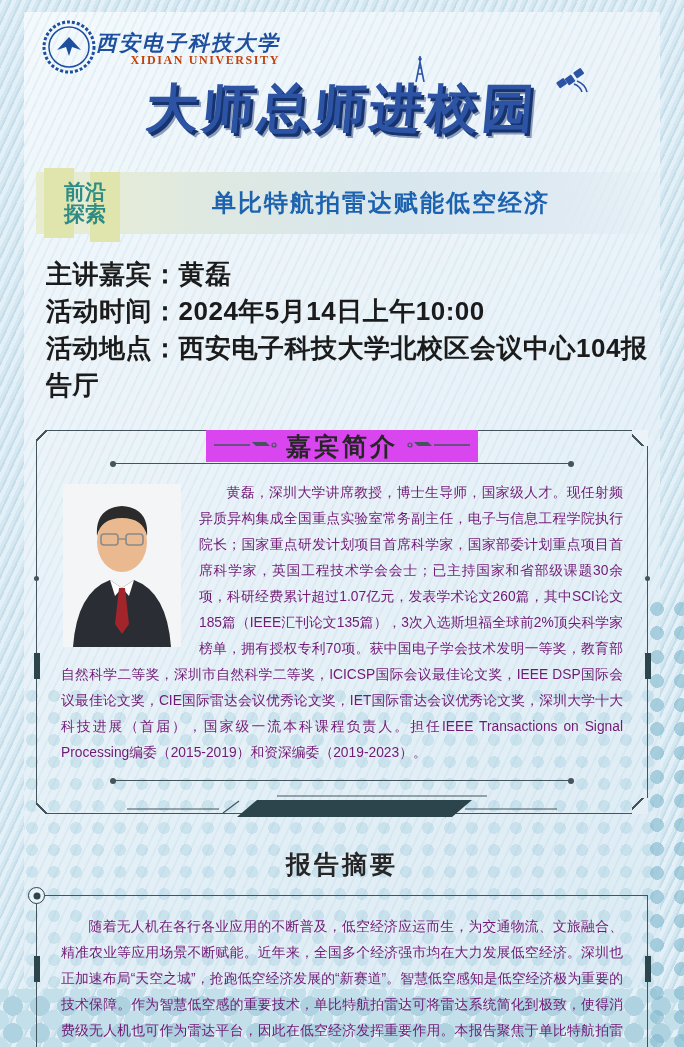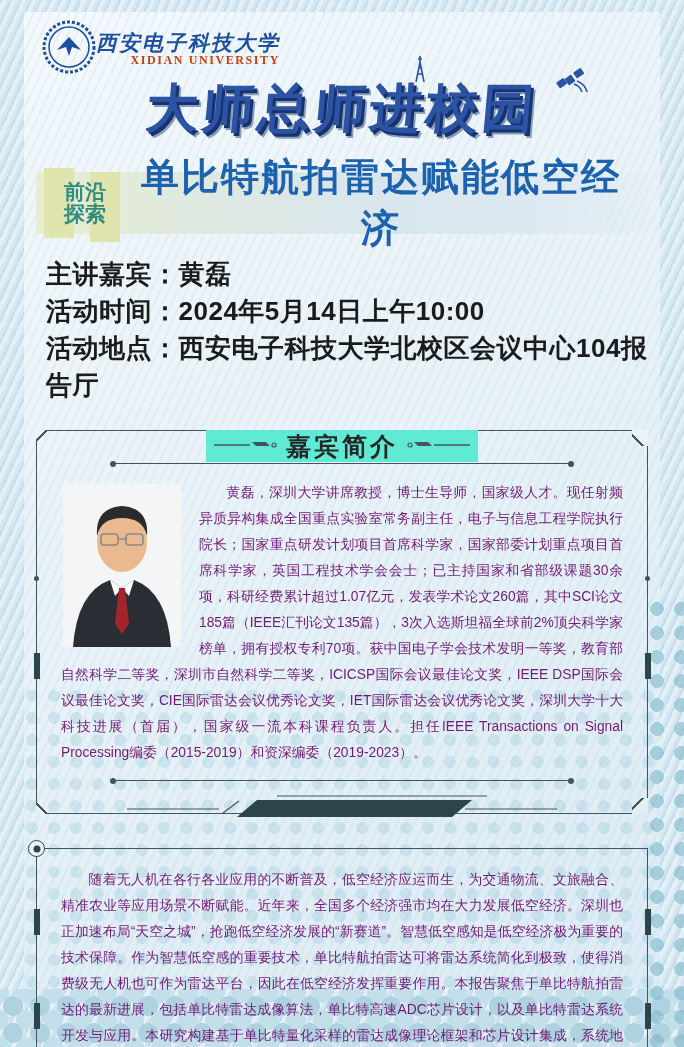--- a/index.html
+++ b/index.html
@@ -49,30 +49,30 @@
   .tower-icon{position:absolute;right:232px;top:-18px;}
 
   
   .banner{display:flex;align-items:center;margin:16px 0 0 12px;height:62px;position:relative;
     background:linear-gradient(90deg,#e9edcf 0%,#dfe9e2 28%,#d8e6ee 58%,#dfeaf2 84%,rgba(223,234,242,.15) 100%);}
   .badge{position:relative;width:86px;height:74px;flex:0 0 aupx;flex-shrink:0;margin-left:6px;}
   .badge .blk{position:absolute;width:30px;height:70px;background:#dfe5ac;top:2px;}
   .badge .blk.l{left:2px;} .badge .blk.r{right:8px;top:6px;}
   .badge-txt{position:absolute;left:50%;top:50%;transform:translate(-50%,-50%);
     font-size:21px;line-height:22px;font-weight:900;color:#2f8c85;white-space:nowrap;text-align:center;}
-  .banner-title{flex:1;text-align:center;font-size:38px;font-weight:900;color:#1d62ae;letter-spacing:2px;padding-right:26px;}
+  .banner-title{flex:1;text-align:center;font-size:24px;font-weight:900;color:#1d62ae;letter-spacing:2px;padding-right:26px;}
 
   
   .event-info{margin:22px 0 0 22px;}
   .event-row{font-size:26px;font-weight:700;color:#1b1b1b;line-height:37px;letter-spacing:.5px;}
 
   
   .section{margin:26px 12px 0;position:relative;}
   .sec-head{position:absolute;top:0;left:0;right:0;height:32px;text-align:center;z-index:6;}
-  .head-inner{display:inline-flex;align-items:center;gap:8px;background:#5eead4;padding:0 8px;height:32px;}
+  .head-inner{display:inline-flex;align-items:center;gap:8px;background:#d946ef;padding:0 8px;height:32px;}
   .sec-title{font-size:25px;font-weight:900;color:#262626;letter-spacing:3px;}
   .boxed{border:1px solid #44545c;position:relative;margin-top:16px;background:transparent;}
   .guest-box{padding:26px 24px 30px;}
   .cut{position:absolute;width:16px;height:16px;z-index:4;}
   .cut.tl{top:-1px;left:-1px;background:linear-gradient(135deg,#ecf3f8 0 7px,#44545c 7px 8.5px,transparent 8.5px);}
   .cut.tr{top:-1px;right:-1px;background:linear-gradient(45deg,transparent 0 7px,#44545c 7px 8.5px,#ecf3f8 8.5px);}
   .cut.bl{bottom:-1px;left:-1px;background:linear-gradient(45deg,#e3eef5 0 7px,#44545c 7px 8.5px,transparent 8.5px);}
   .cut.br{bottom:-1px;right:-1px;background:linear-gradient(135deg,transparent 0 7px,#44545c 7px 8.5px,#e3eef5 8.5px);}
   .inner-rule{position:relative;height:1px;background:#44545c;margin:6px 52px 16px;}
   .inner-rule.bottom{margin:14px 52px 2px;}
@@ -217,20 +217,23 @@
           <path d="M0 14 H92 M338 14 H430" stroke="#44545c" stroke-width="1.2"></path>
           <path d="M96 18 L112 6 M318 22 L334 10" stroke="#44545c" stroke-width="1.2"></path>
           <path d="M130 5 L345 5 L325 22 L110 22 Z" fill="#2c444c"></path>
           <path d="M150 1 H360" stroke="#44545c" stroke-width="1.2"></path>
         </svg>
       </span>
     </div>
   </div>
 
   <div class="section" style="margin-top:34px;">
+    <div class="abs-head">
+      <span class="sec-title">报告摘要</span>
+    </div>
     <div class="boxed abs-box" style="margin-top:0;">
       <span class="cdot tl"></span>
 
       <span class="pend l1"></span>
       <span class="pend l2"></span>
       <span class="pend r1"></span>
       <span class="pend r2"></span>
       <div class="body-text">随着无人机在各行各业应用的不断普及，低空经济应运而生，为交通物流、文旅融合、精准农业等应用场景不断赋能。近年来，全国多个经济强市均在大力发展低空经济。深圳也正加速布局“天空之城”，抢跑低空经济发展的“新赛道”。智慧低空感知是低空经济极为重要的技术保障。作为智慧低空感的重要技术，单比特航拍雷达可将雷达系统简化到极致，使得消费级无人机也可作为雷达平台，因此在低空经济发挥重要作用。本报告聚焦于单比特航拍雷达的最新进展，包括单比特雷达成像算法，单比特高速ADC芯片设计，以及单比特雷达系统开发与应用。本研究构建基于单比特量化采样的雷达成像理论框架和芯片设计集成，系统地解决航拍成像在能源、存储、处理、传输、算力、智能识别等方面的技术瓶颈问题。</div>
     </div>
   </div>

